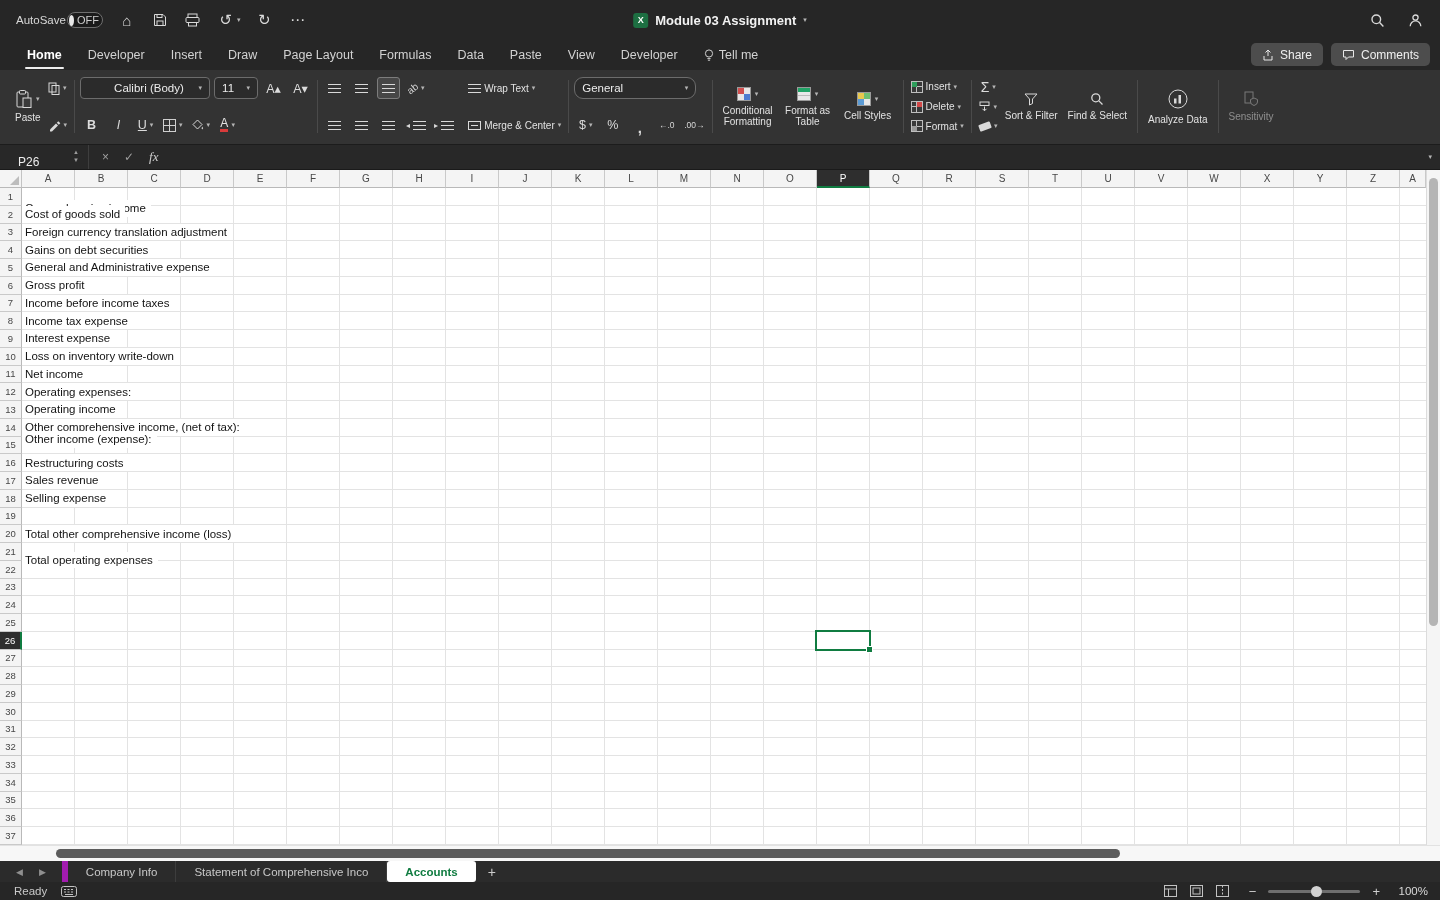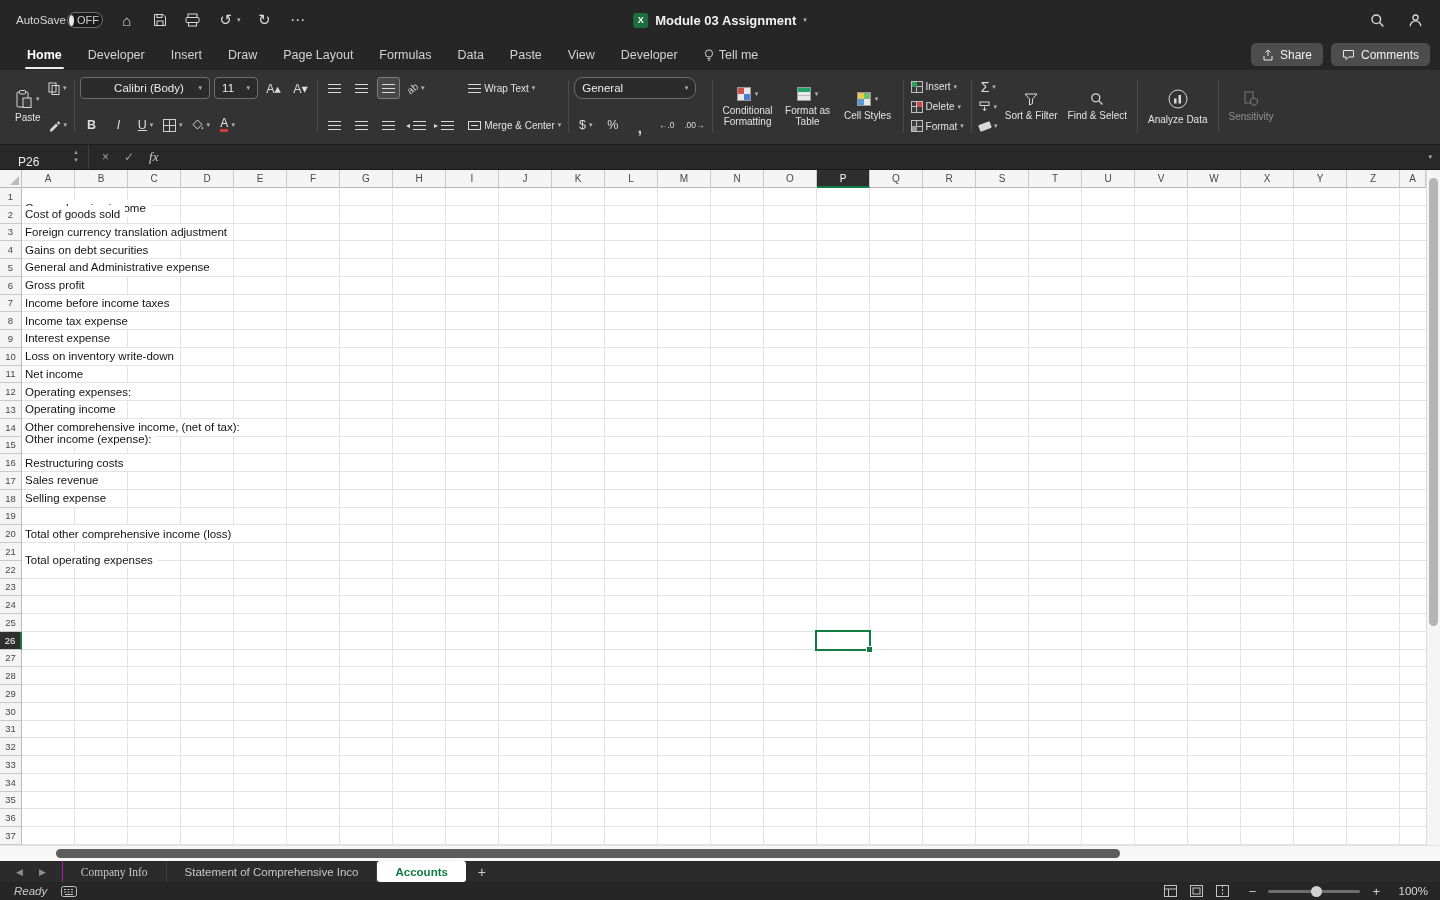--- a/index.html
+++ b/index.html
@@ -100,25 +100,25 @@
   .selection::after { content:''; position:absolute; right:-4px; bottom:-4px; width:5px; height:5px; background:#107C41; border:1px solid #fff; }
   .vscroll { position:absolute; right:0; top:0; width:14px; height:675px; background:#f5f5f5; border-left:1px solid #dcdcdc; }
   .vthumb { position:absolute; left:2px; top:8px; width:9px; height:448px; background:#b5b5b5; border-radius:5px; }
 
   
   .hscroll { position:absolute; top:845px; left:0; width:1440px; height:16px; background:#f7f7f7; border-top:1px solid #e2e2e2; }
   .hthumb { position:absolute; left:56px; top:3px; width:1064px; height:9px; background:#5c5c5c; border-radius:5px; }
   .tabbar { position:absolute; top:861px; left:0; width:1440px; height:21px; background:#2b2b2b; display:flex; align-items:center; }
   .tab-nav { display:flex; align-items:center; gap:16px; padding:0 16px; color:#8f8f8f; font-size:9px; }
   .stab { height:21px; display:flex; align-items:center; padding:0 18px; font-size:11.5px; color:#c8c8c8; border-right:1px solid #3d3d3d; }
-  .stab.first { border-left:1px solid #a21caf;font-family:Liberation Serif, serif; }
+  .stab.first { border-left:6px solid #a21caf; }
   .stab.active { background:#ffffff; color:#107C41; font-weight:700; border-radius:3px; border-right:none; }
   .add-sheet { width:32px; text-align:center; color:#cdcdcd; font-size:14px; }
   .statusbar { position:absolute; top:882px; left:0; width:1440px; height:18px; background:#262626; display:flex; align-items:center; color:#c9c9c9; font-size:11.5px; }
-  .sb-left { display:flex; align-items:center; gap:14px; margin-left:14px;font-style:italic; }
+  .sb-left { display:flex; align-items:center; gap:14px; margin-left:14px; }
   .sb-right { margin-left:auto; display:flex; align-items:center; gap:12px; margin-right:12px; }
   .viewicons { display:flex; align-items:center; gap:13px; margin-right:8px; }
   .zoom-track { width:92px; height:3px; background:#6e6e6e; border-radius:2px; position:relative; }
   .zoom-thumb { position:absolute; left:46%; top:-4px; width:11px; height:11px; border-radius:50%; background:#d2d2d2; }
   .zoom-label { width:36px; text-align:right; color:#d8d8d8; }
   .zbtn { color:#d0d0d0; font-size:13px; }
 </style>
 </head>
 <body>
 

